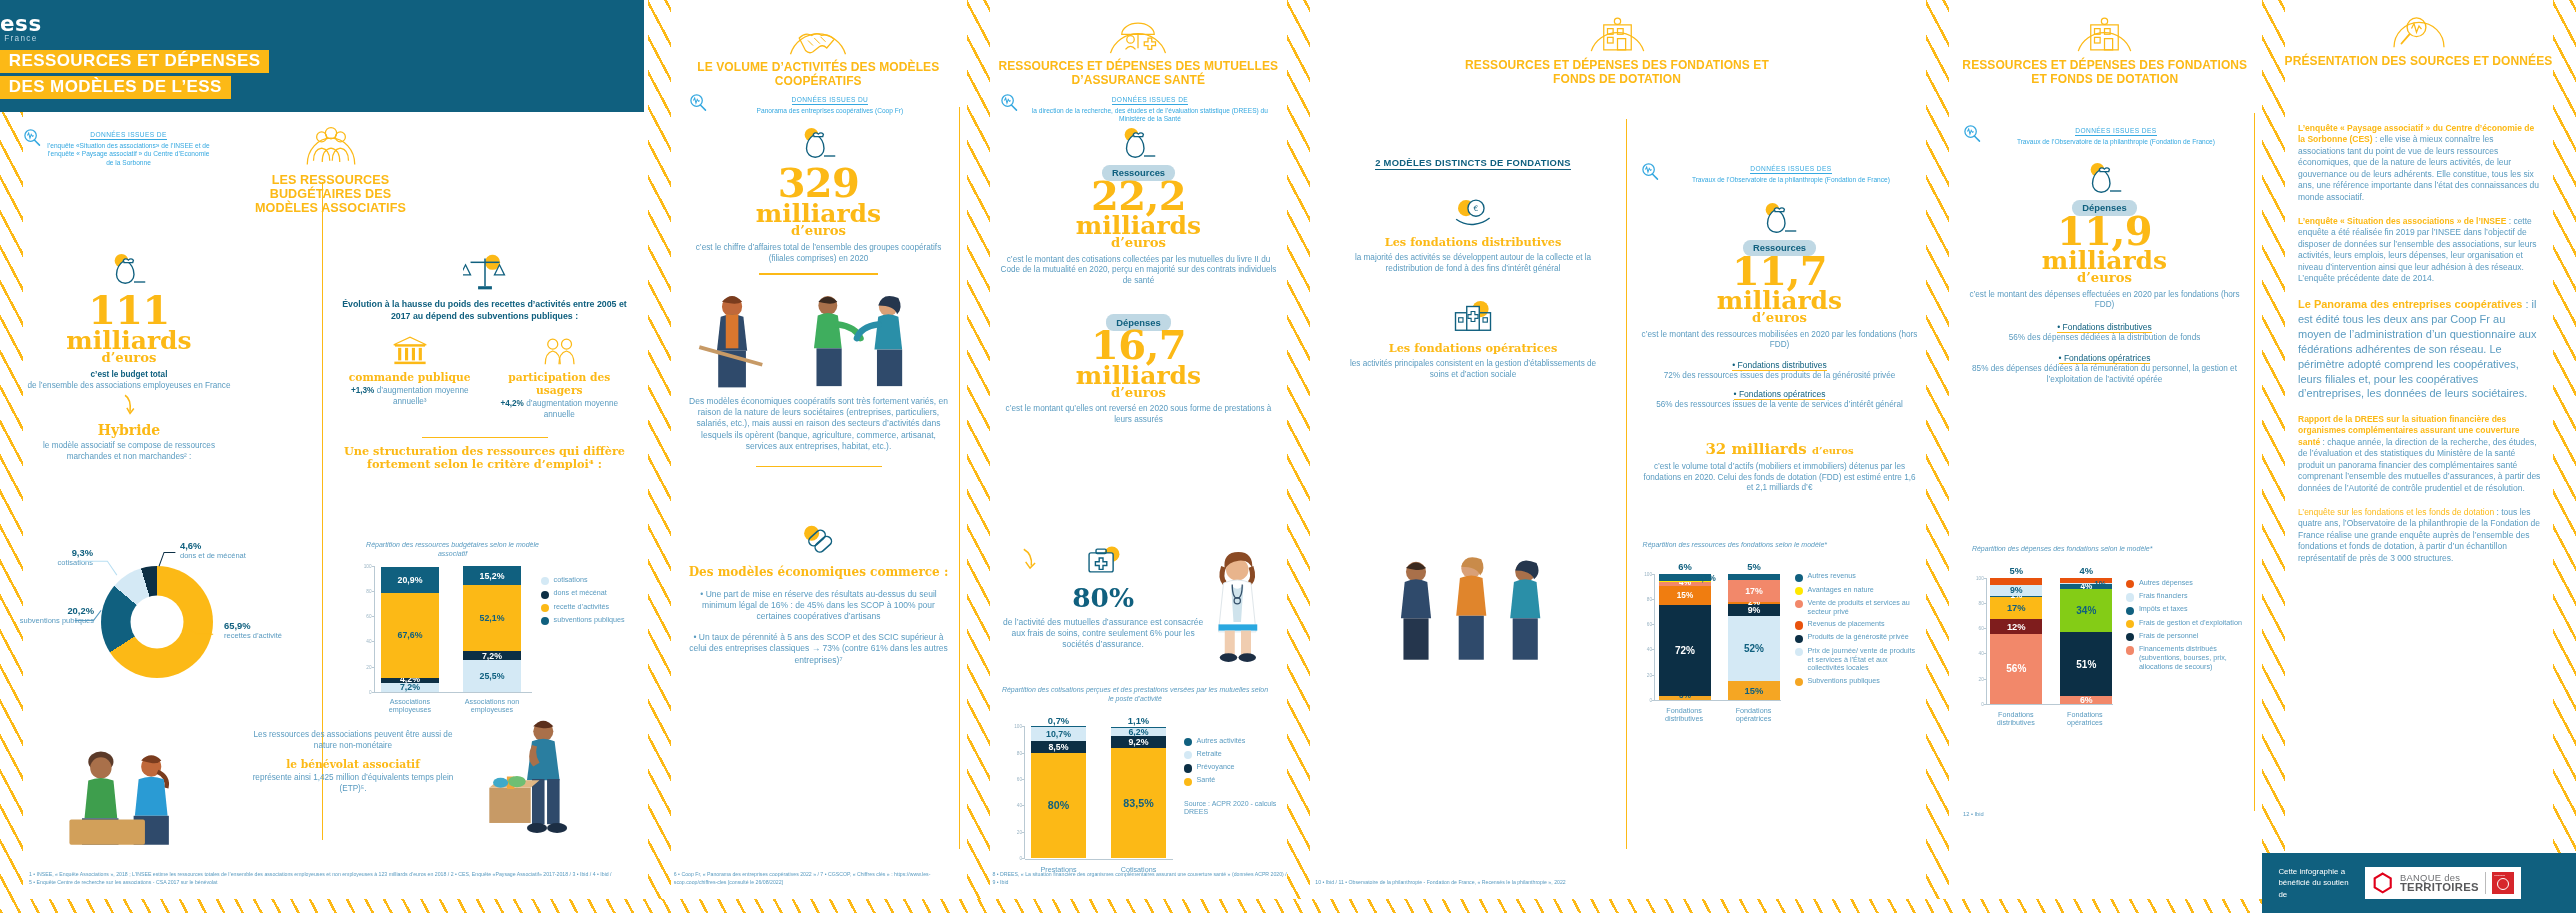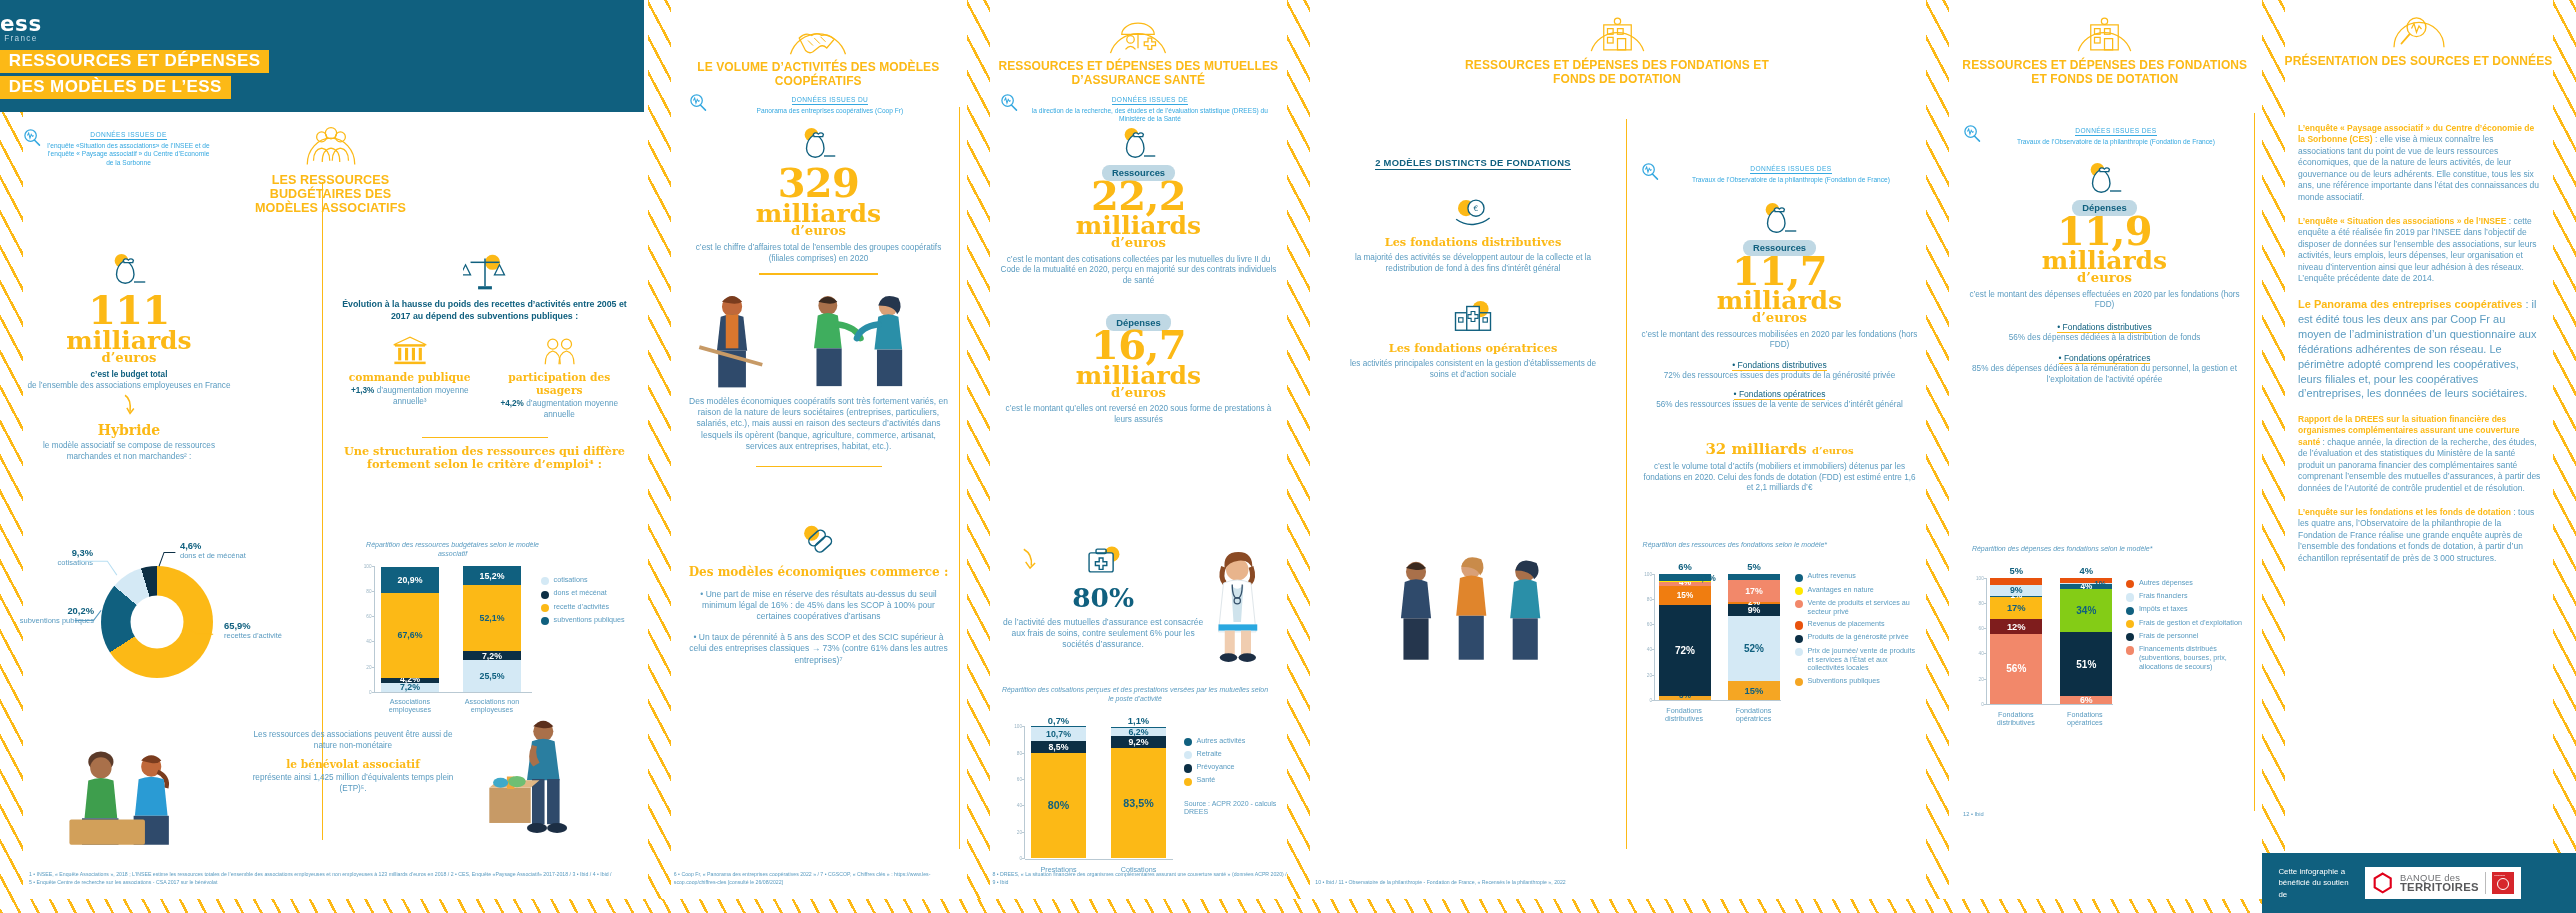--- a/index.html
+++ b/index.html
@@ -1055,21 +1055,21 @@
         <p class="body-txt" style="text-align:left;font-size:8.5px;line-height:1.35;margin-bottom:12.6px">
           <span style="color:#fcb916;font-weight:bold">L’enquête « Situation des associations » de l’INSEE</span><span> : cette enquête a été réalisée fin 2019 par l’INSEE dans l’objectif de disposer de données sur l’ensemble des associations, sur leurs activités, leurs emplois, leurs dépenses, leur organisation et niveau d’intervention ainsi que leur adhésion à des réseaux. L’enquête précédente date de 2014.</span>
         </p>
         <p class="body-txt" style="text-align:left;font-size:11px;line-height:1.35;margin-bottom:12.6px">
           <span style="color:#fcb916;font-weight:bold">Le Panorama des entreprises coopératives</span><span> : il est édité tous les deux ans par Coop Fr au moyen de l’administration d’un questionnaire aux fédérations adhérentes de son réseau. Le périmètre adopté comprend les coopératives, leurs filiales et, pour les coopératives d’entreprises, les données de leurs sociétaires.</span>
         </p>
         <p class="body-txt" style="text-align:left;font-size:8.5px;line-height:1.35;margin-bottom:12.6px">
           <span style="color:#fcb916;font-weight:bold">Rapport de la DREES sur la situation financière des organismes complémentaires assurant une couverture santé</span><span> : chaque année, la direction de la recherche, des études, de l’évaluation et des statistiques du Ministère de la santé produit un panorama financier des complémentaires santé comprenant l’ensemble des mutuelles d’assurances, à partir des données de l’Autorité de contrôle prudentiel et de résolution.</span>
         </p>
         <p class="body-txt" style="text-align:left;font-size:8.5px;line-height:1.35">
-          <span style="color:#fcb916;font-weight:bold">L’enquête sur les fondations et les fonds de dotation</span><span> : tous les quatre ans, l’Observatoire de la philanthropie de la Fondation de France réalise une grande enquête auprès de l’ensemble des fondations et fonds de dotation, à partir d’un échantillon représentatif de près de 3 000 structures.</span>
+          <span style="color:#fcb916;font-weight:normal">L’enquête sur les fondations et les fonds de dotation</span><span> : tous les quatre ans, l’Observatoire de la philanthropie de la Fondation de France réalise une grande enquête auprès de l’ensemble des fondations et fonds de dotation, à partir d’un échantillon représentatif de près de 3 000 structures.</span>
         </p>
       </div>
     </div>
   </div>
 
   <div class="footer" style="left:2262px;width:314px">
     <div style="display:flex;align-items:center;gap:11.3px;padding-left:16.4px;width:100%">
       <div class="footer-txt" style="width:75px">Cette infographie a bénéficié du soutien de</div>
       <div class="bdt-card">
         <svg class="bdt-hex" viewBox="0 0 40 40">

